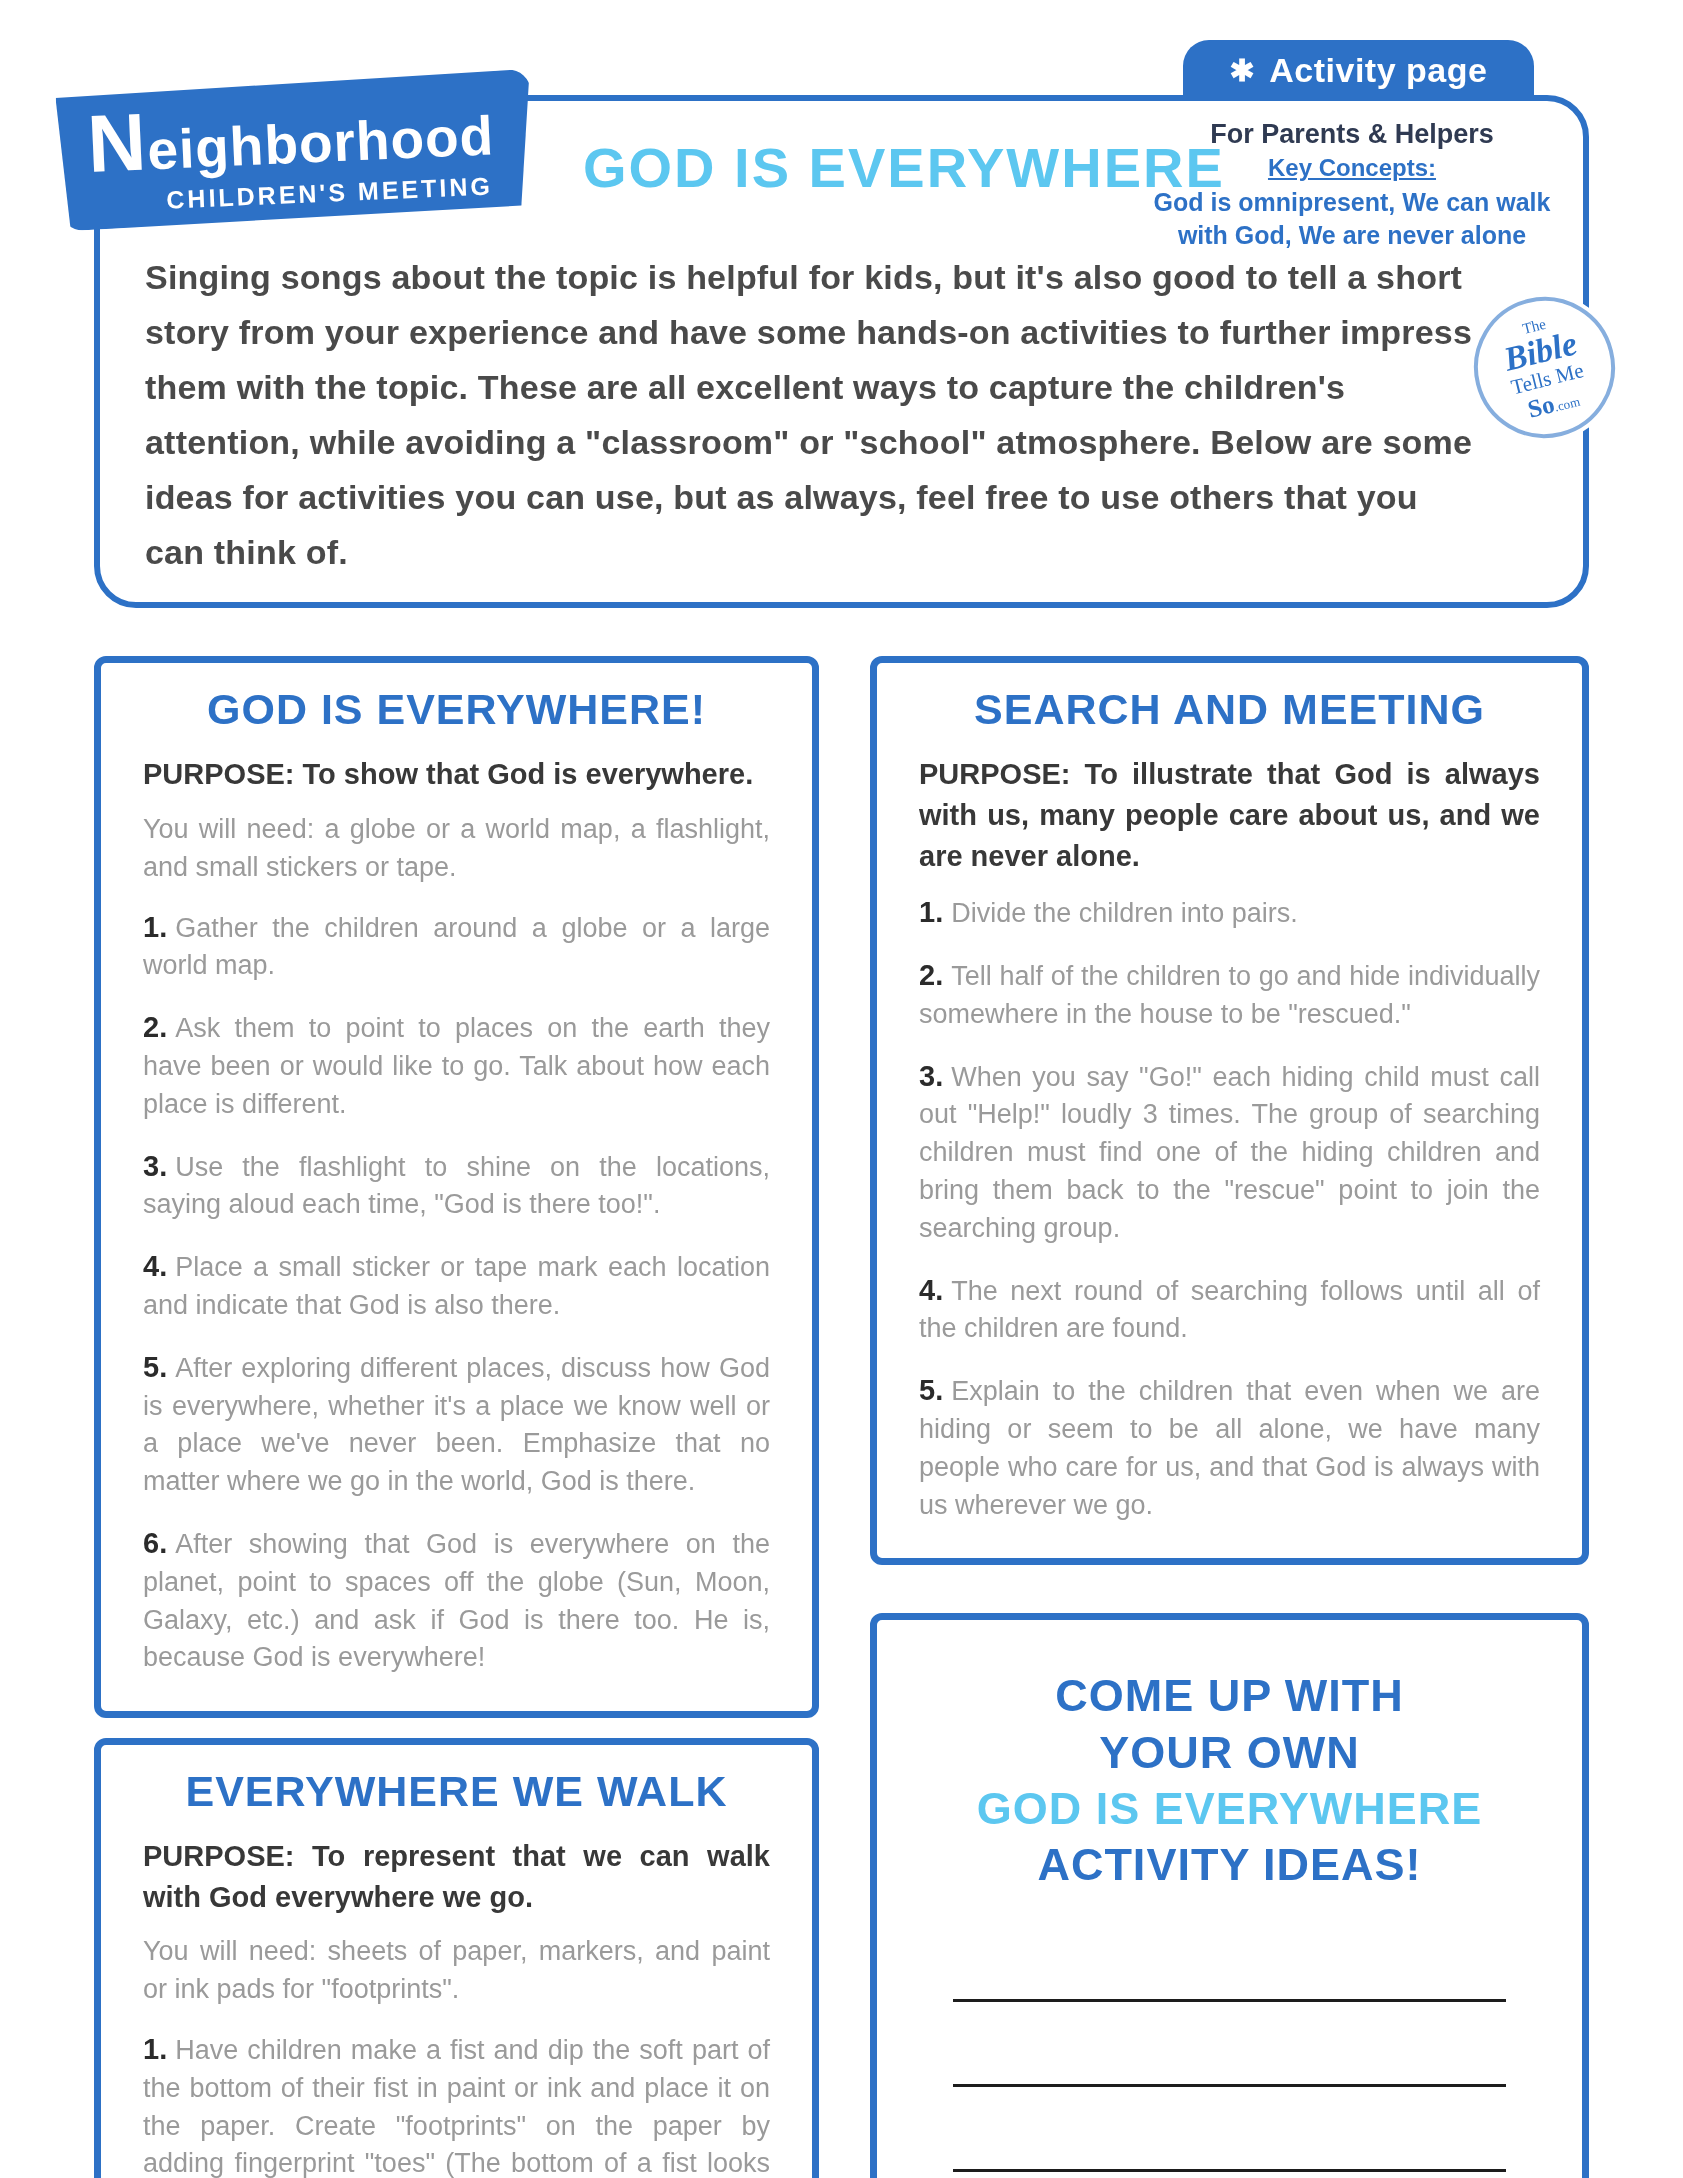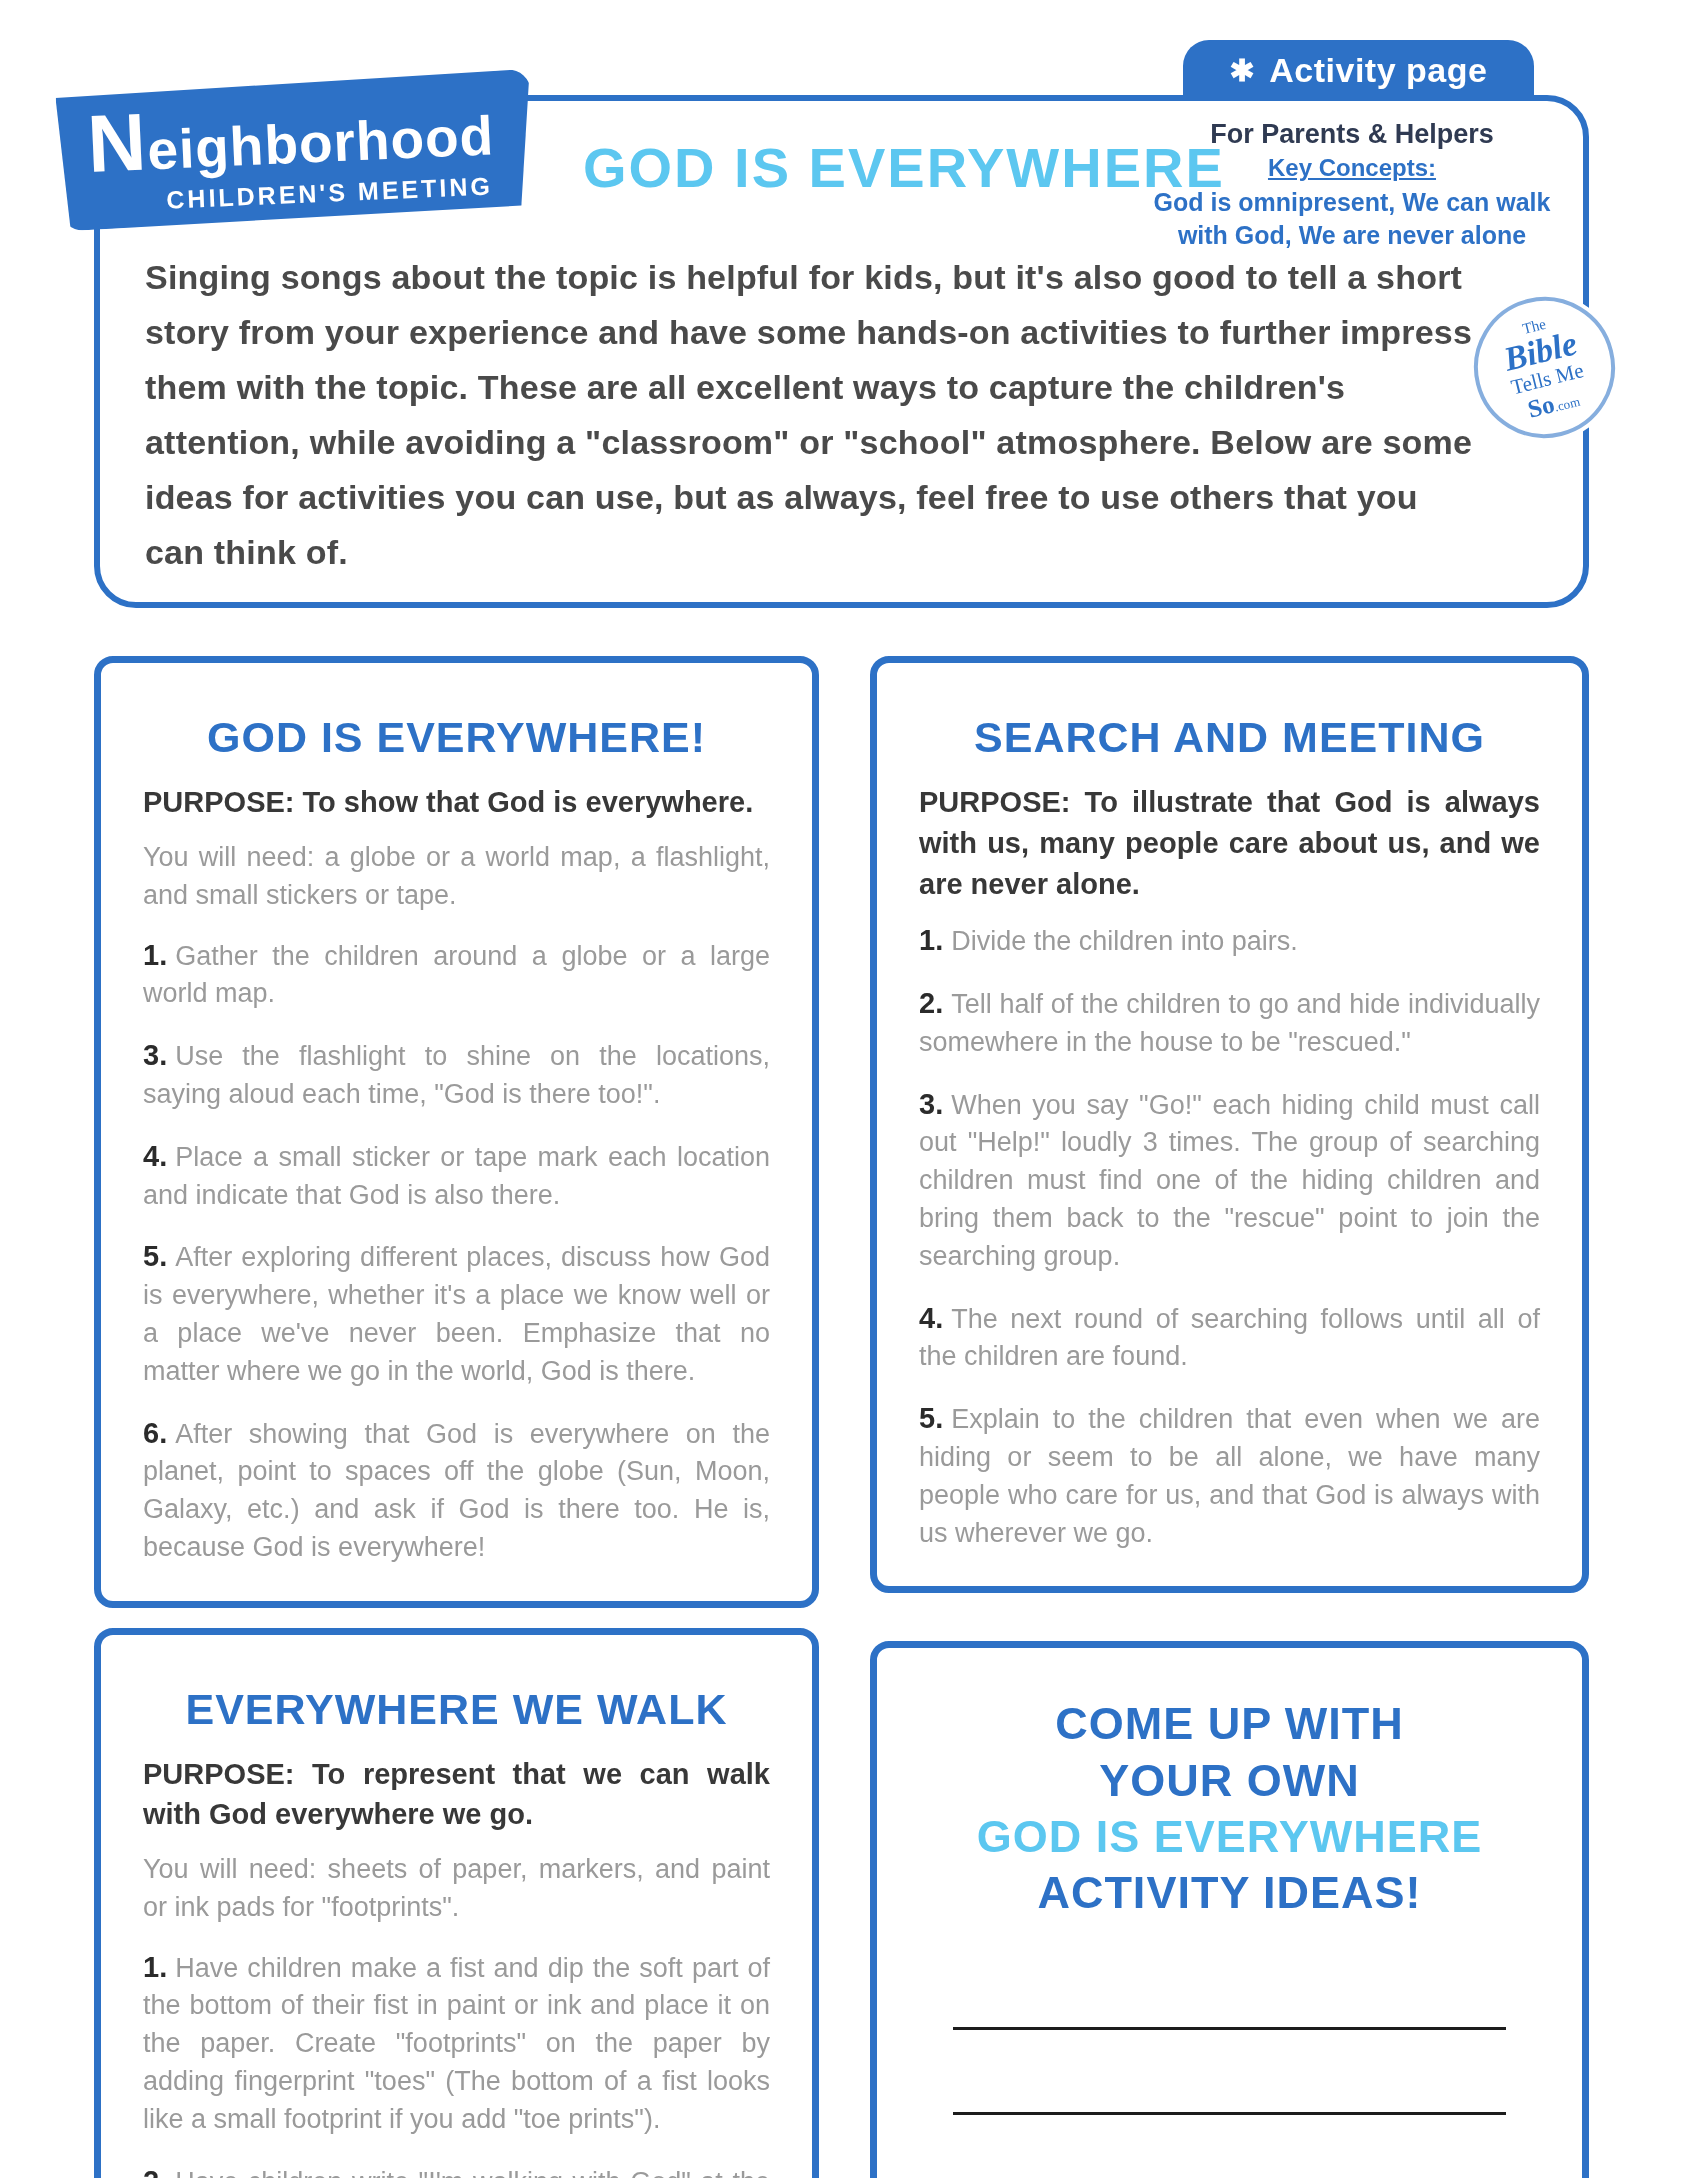--- a/index.html
+++ b/index.html
@@ -137,23 +137,23 @@
     display:flex;
     gap:51px;
     margin-top:48px;
     align-items:flex-start;
   }
   .col{display:flex; flex-direction:column;}
   .col-left{width:725px; gap:20px;}
   .col-right{width:719px; gap:48px;}
   .box{
     border:7px solid var(--blue);
-    border-radius:19px;
+    border-radius:12px;
     background:#fff;
-    padding:44px 42px 30px 42px;
+    padding:16px 42px 30px 42px;
   }
   .box h2{
     margin:6px 0 20px 0;
     text-align:center;
     color:var(--blue);
     font-size:43px;
     letter-spacing:1px;
   }
   .purpose{
     margin:0 0 16px 0;
@@ -242,20 +242,21 @@
 
   <div class="columns">
 
     <div class="col col-left">
 
       <section class="box">
         <h2>GOD IS EVERYWHERE!</h2>
         <p class="purpose">PURPOSE: To show that God is everywhere.</p>
         <p class="need">You will need: a globe or a world map, a flashlight, and small stickers or tape.</p>
         <p class="step"><span class="step-num">1.</span><span>Gather the children around a globe or a large world map.</span></p>
+        <p class="step"><span class="step-num">2.</span><span>Ask them to point to places on the earth they have been or would like to go. Talk about how each place is different.</span></p>
         <p class="step"><span class="step-num">3.</span><span>Use the flashlight to shine on the locations, saying aloud each time, "God is there too!".</span></p>
         <p class="step"><span class="step-num">4.</span><span>Place a small sticker or tape mark each location and indicate that God is also there.</span></p>
         <p class="step"><span class="step-num">5.</span><span>After exploring different places, discuss how God is everywhere, whether it's a place we know well or a place we've never been. Emphasize that no matter where we go in the world, God is there.</span></p>
         <p class="step"><span class="step-num">6.</span><span>After showing that God is everywhere on the planet, point to spaces off the globe (Sun, Moon, Galaxy, etc.) and ask if God is there too. He is, because God is everywhere!</span></p>
       </section>
 
       <section class="box">
         <h2>EVERYWHERE WE WALK</h2>
         <p class="purpose">PURPOSE: To represent that we can walk with God everywhere we go.</p>
         <p class="need">You will need: sheets of paper, markers, and paint or ink pads for "footprints".</p>

